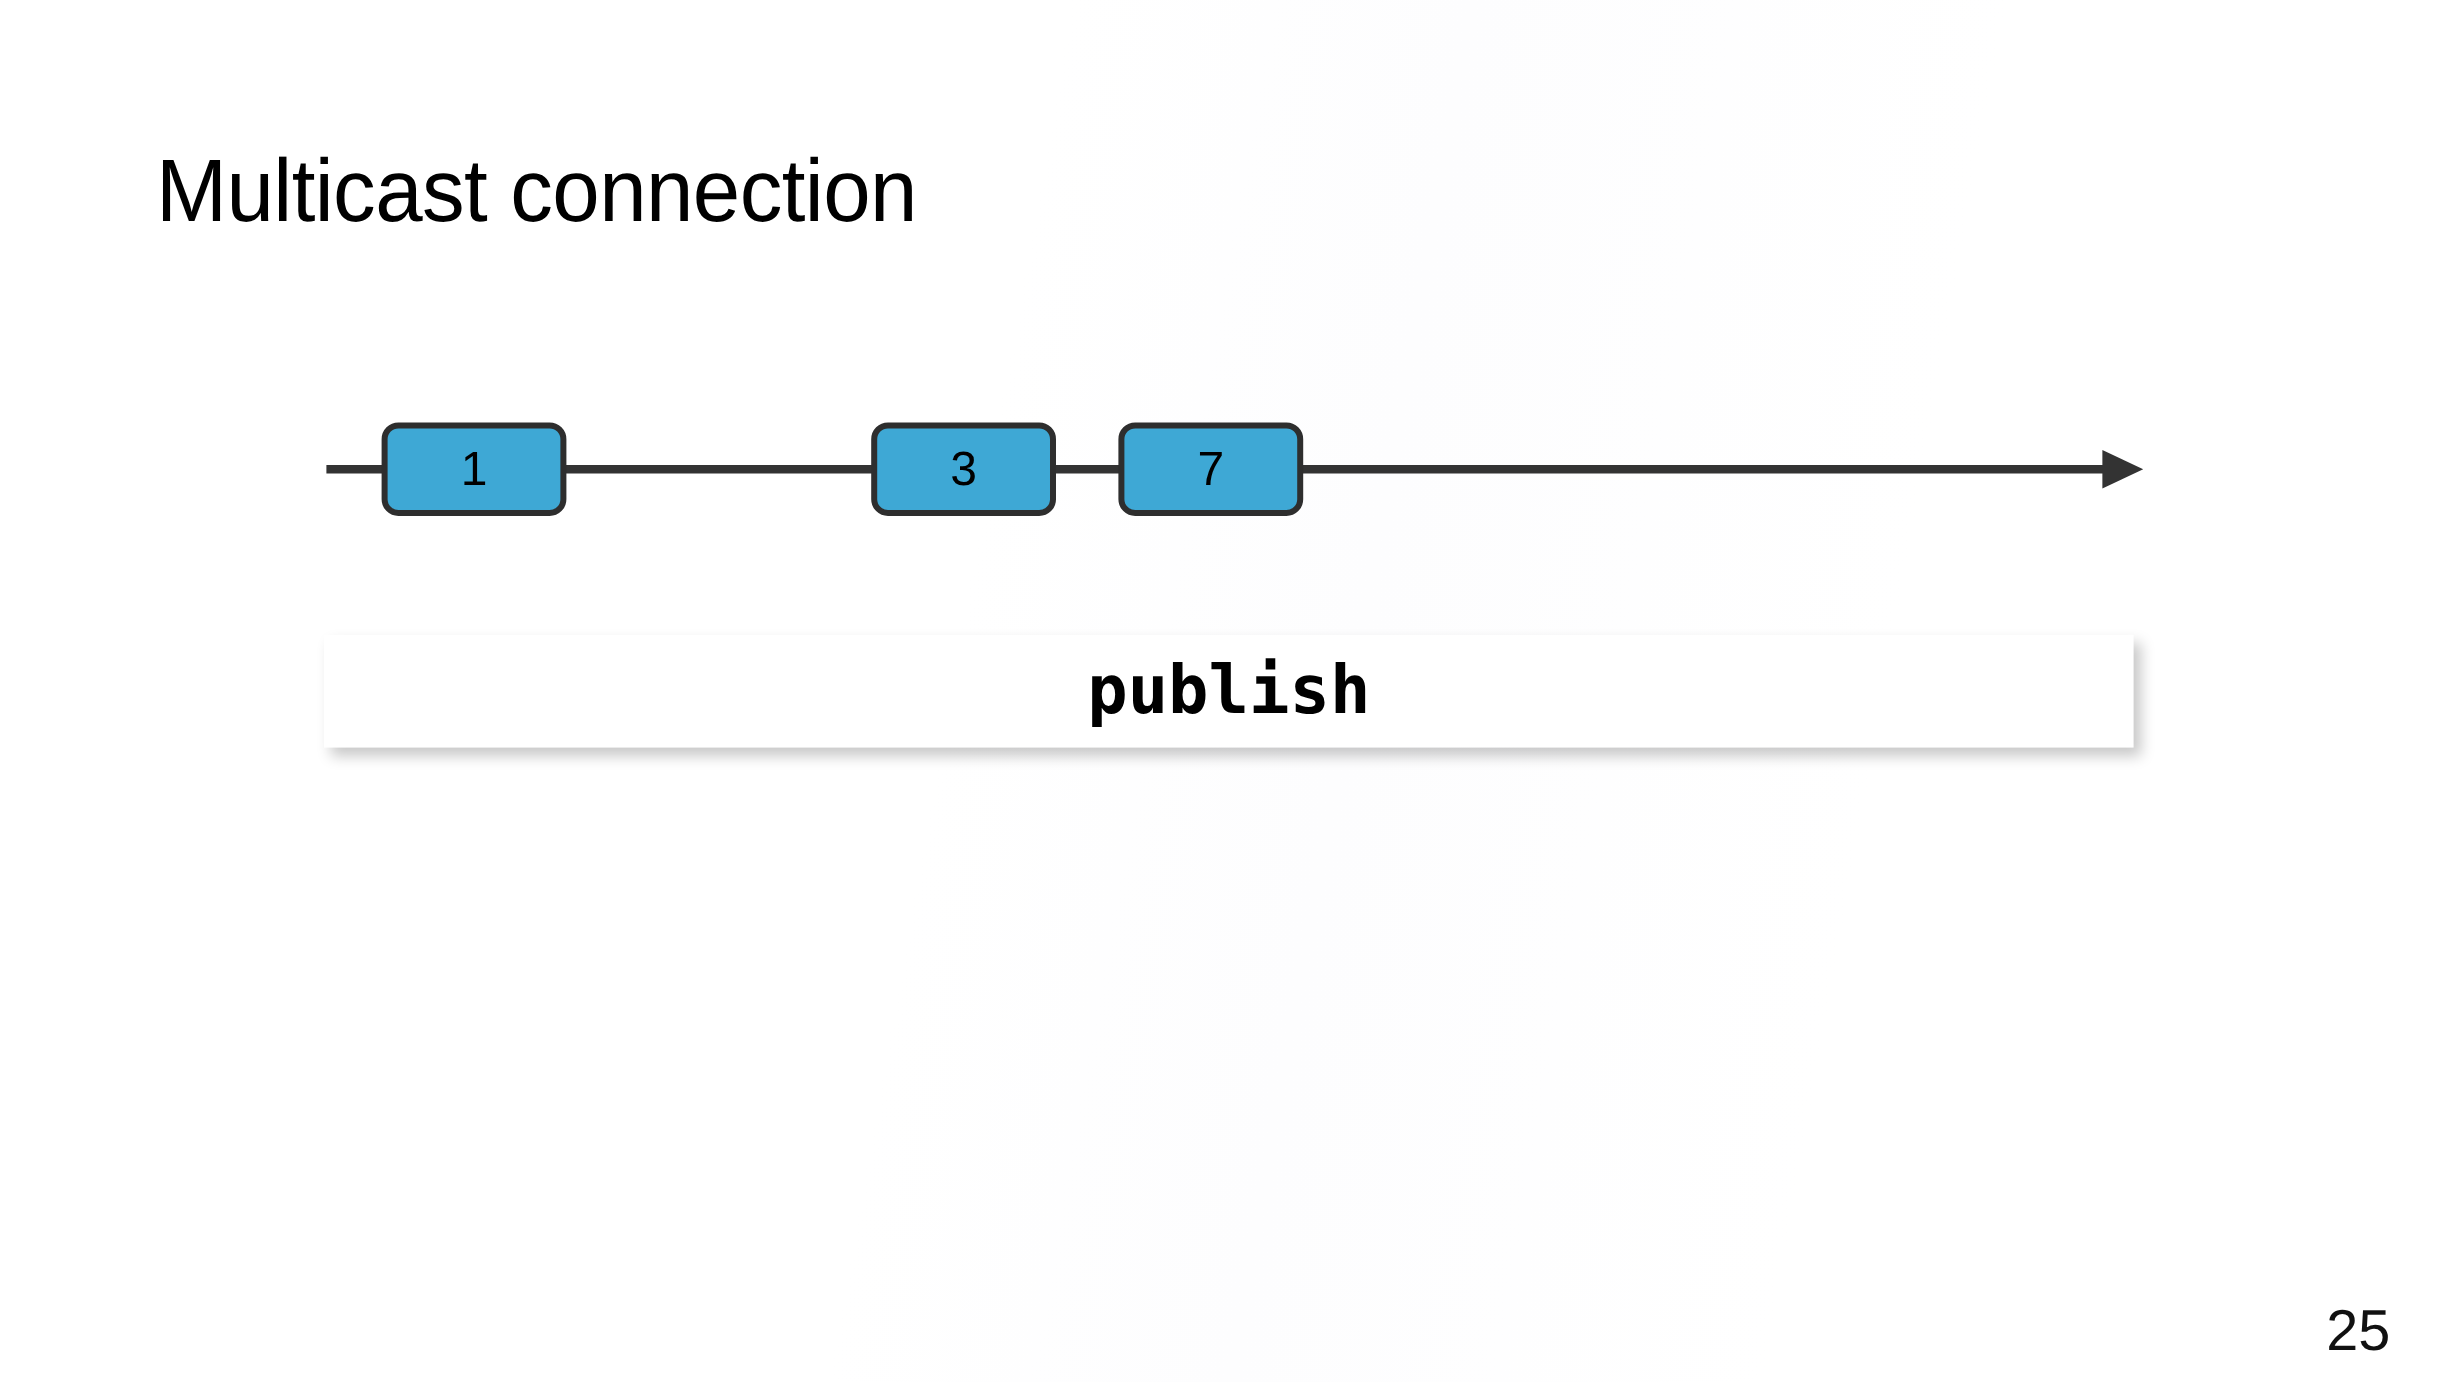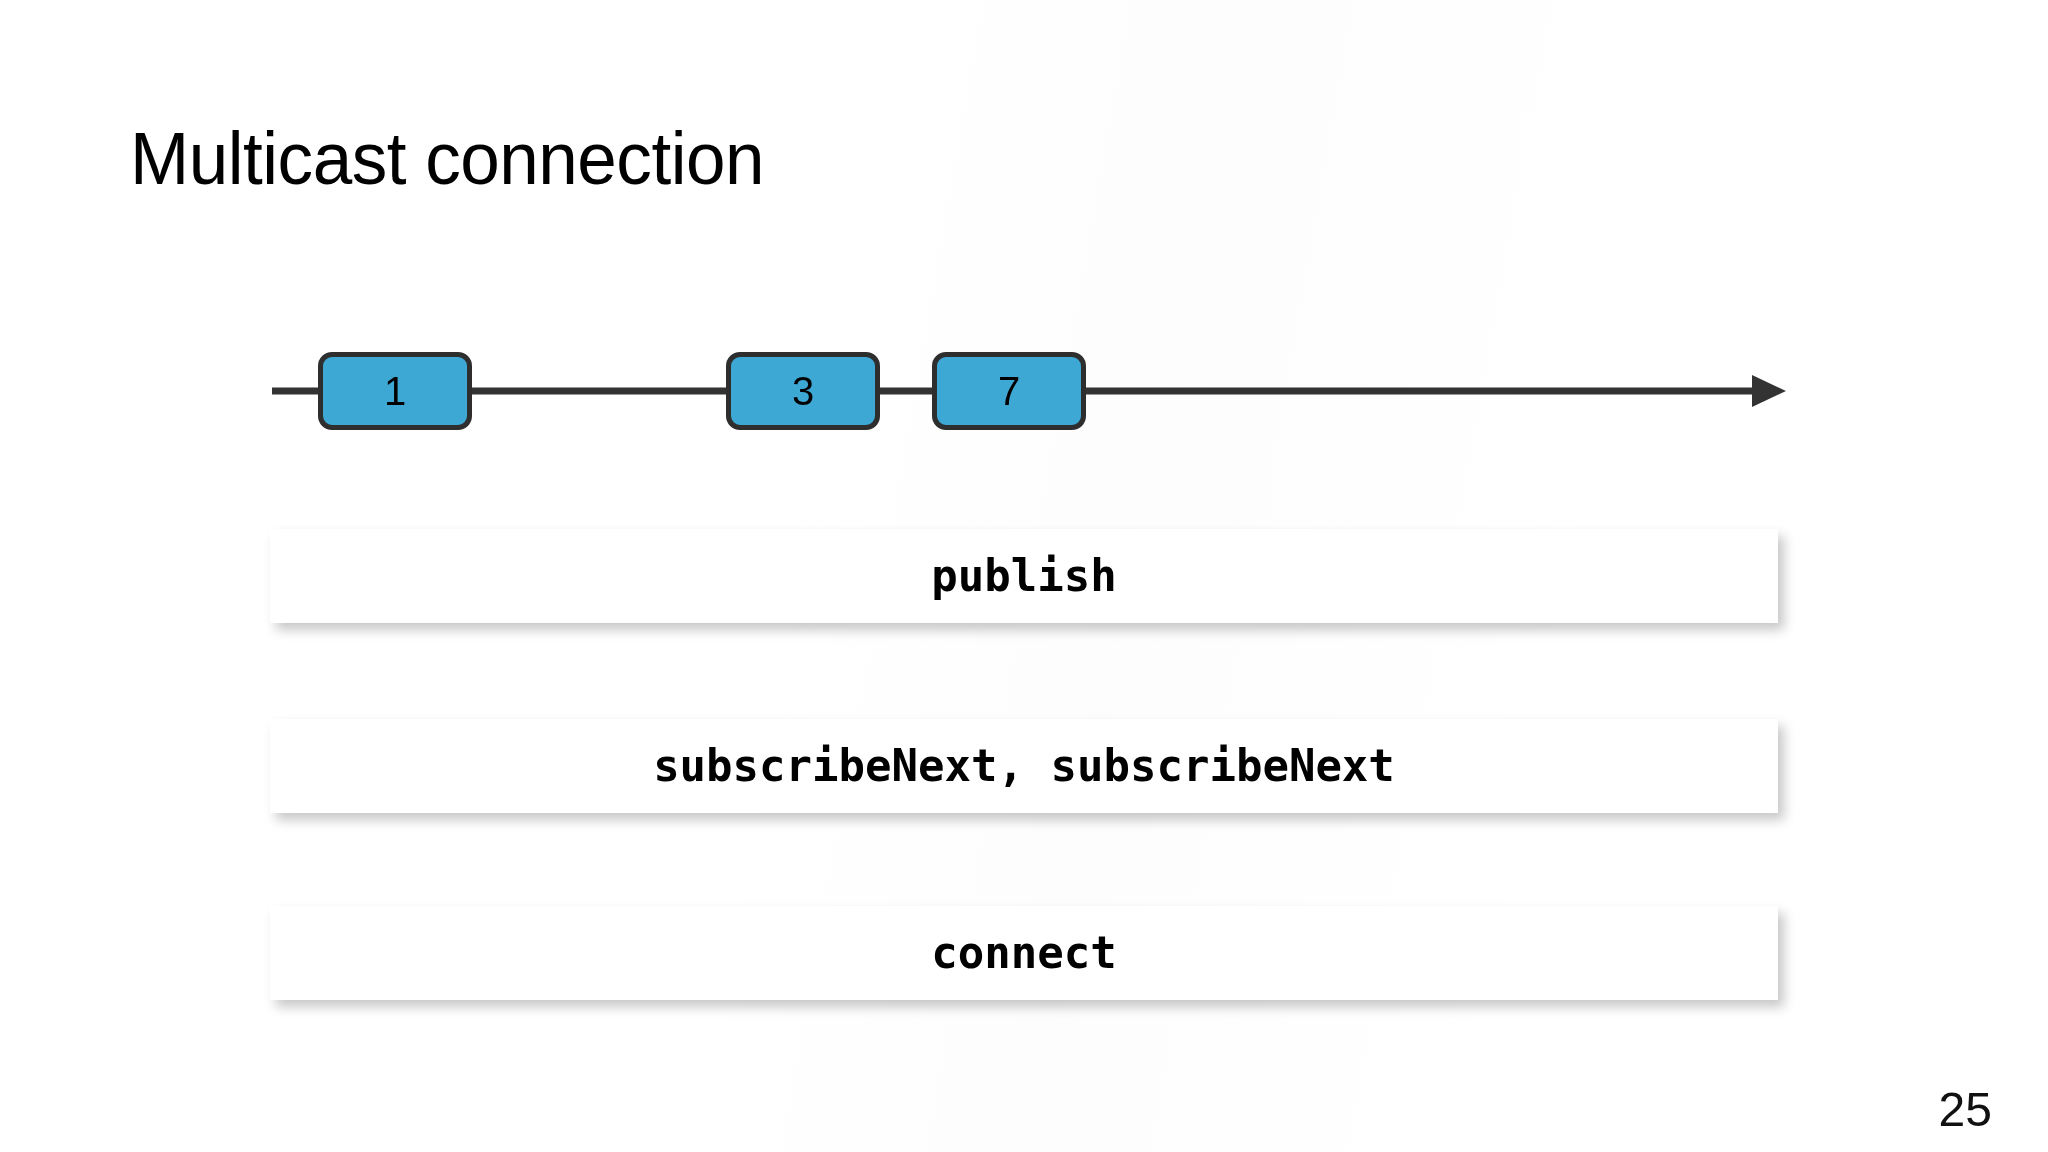--- a/index.html
+++ b/index.html
@@ -79,21 +79,21 @@
     background: #ffffff;
     box-shadow: 6px 7px 11px rgba(0, 0, 0, 0.22);
     display: flex;
     align-items: center;
     justify-content: center;
     z-index: 2;
   }
 
   .op-card-label {
     font-family: "DejaVu Sans Mono", "Liberation Mono", monospace;
-    font-size: 44px;
+    font-size: 56px;
     font-weight: 700;
     color: #000000;
     line-height: 1;
     white-space: pre;
     letter-spacing: 0px;
   }
 
   .card-1 { top: 529px; }
   .card-2 { top: 719px; }
   .card-3 { top: 906px; }
@@ -133,23 +133,17 @@
 
     <div class="marble" style="left:932px; top:22px; width:154px;">
       <span>7</span>
     </div>
   </div>
 
   <div class="op-card card-1">
     <span class="op-card-label">publish</span>
   </div>
 
-  <div class="op-card card-2">
-    <span class="op-card-label">subscribeNext, subscribeNext</span>
-  </div>
 
-  <div class="op-card card-3">
-    <span class="op-card-label">connect</span>
-  </div>
 
   <div class="slide-number">25</div>
 
 </div>
 
 </body></html>

